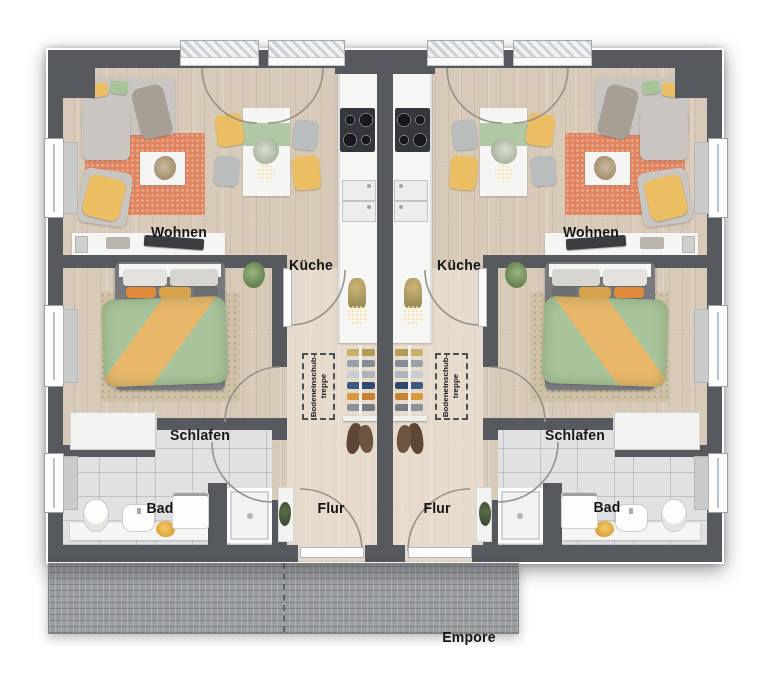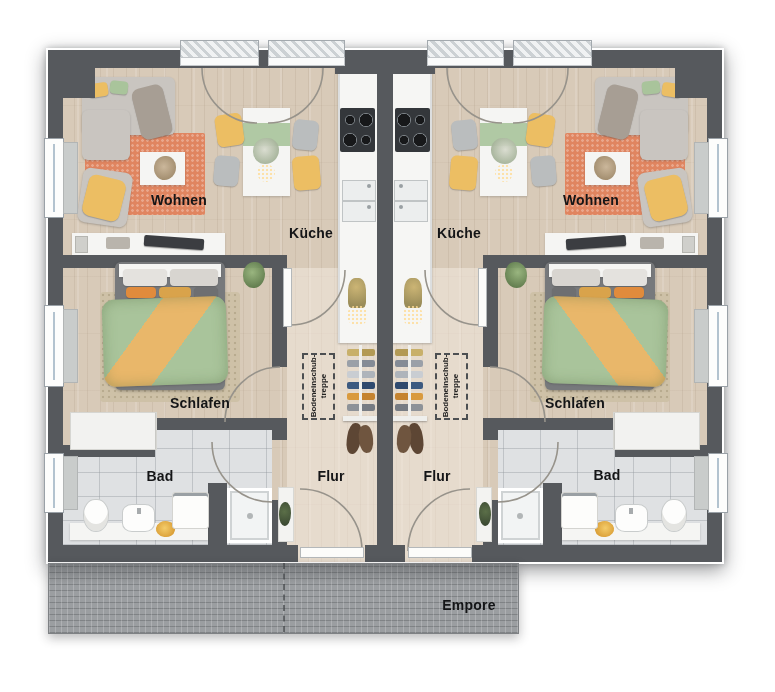--- a/index.html
+++ b/index.html
@@ -71,21 +71,21 @@
   .towel{background:radial-gradient(circle at 45% 45%, #f4cc6a, #d89b33 80%);border-radius:55% 42% 50% 46%;}
   .wardrobe{background:#f2f2f0;border:1px solid #d6d6d2;box-shadow:inset -28px 0 0 -27px #c9c9c5;}
   .tv{background:#3b3d41;border-radius:2px;box-shadow:0 1px 1px rgba(40,40,40,.4);}
   .attic-box{border:2px dashed #4c4f52;}
   .rail{background:#efefec;}
   .shoe{border-radius:2px;height:7px;width:28px;margin:4px auto 0;}
   .coat{border-radius:45% 40% 48% 42%;}
   .cab{background:#f3f3f1;border:1px solid #d8d8d4;}
   
   .room-label{transform:translate(-50%,-50%);font-size:14px;font-weight:700;color:var(--label_ink);
-    white-space:nowrap;letter-spacing:.2px;}
+    white-space:nowrap;letter-spacing:.2px;margin-top:32px;}
   .attic-label{transform:translate(-50%,-50%) rotate(-90deg);font-size:8px;font-weight:700;
     color:#222;text-align:center;line-height:9.5px;white-space:nowrap;}
   .attic-label span{display:block;}
 </style>
 </head>
 <body>
 
 <div id="stage">
 
   <div class="abs shell" style="left:46px;top:48px;width:678px;height:516px;"></div>

